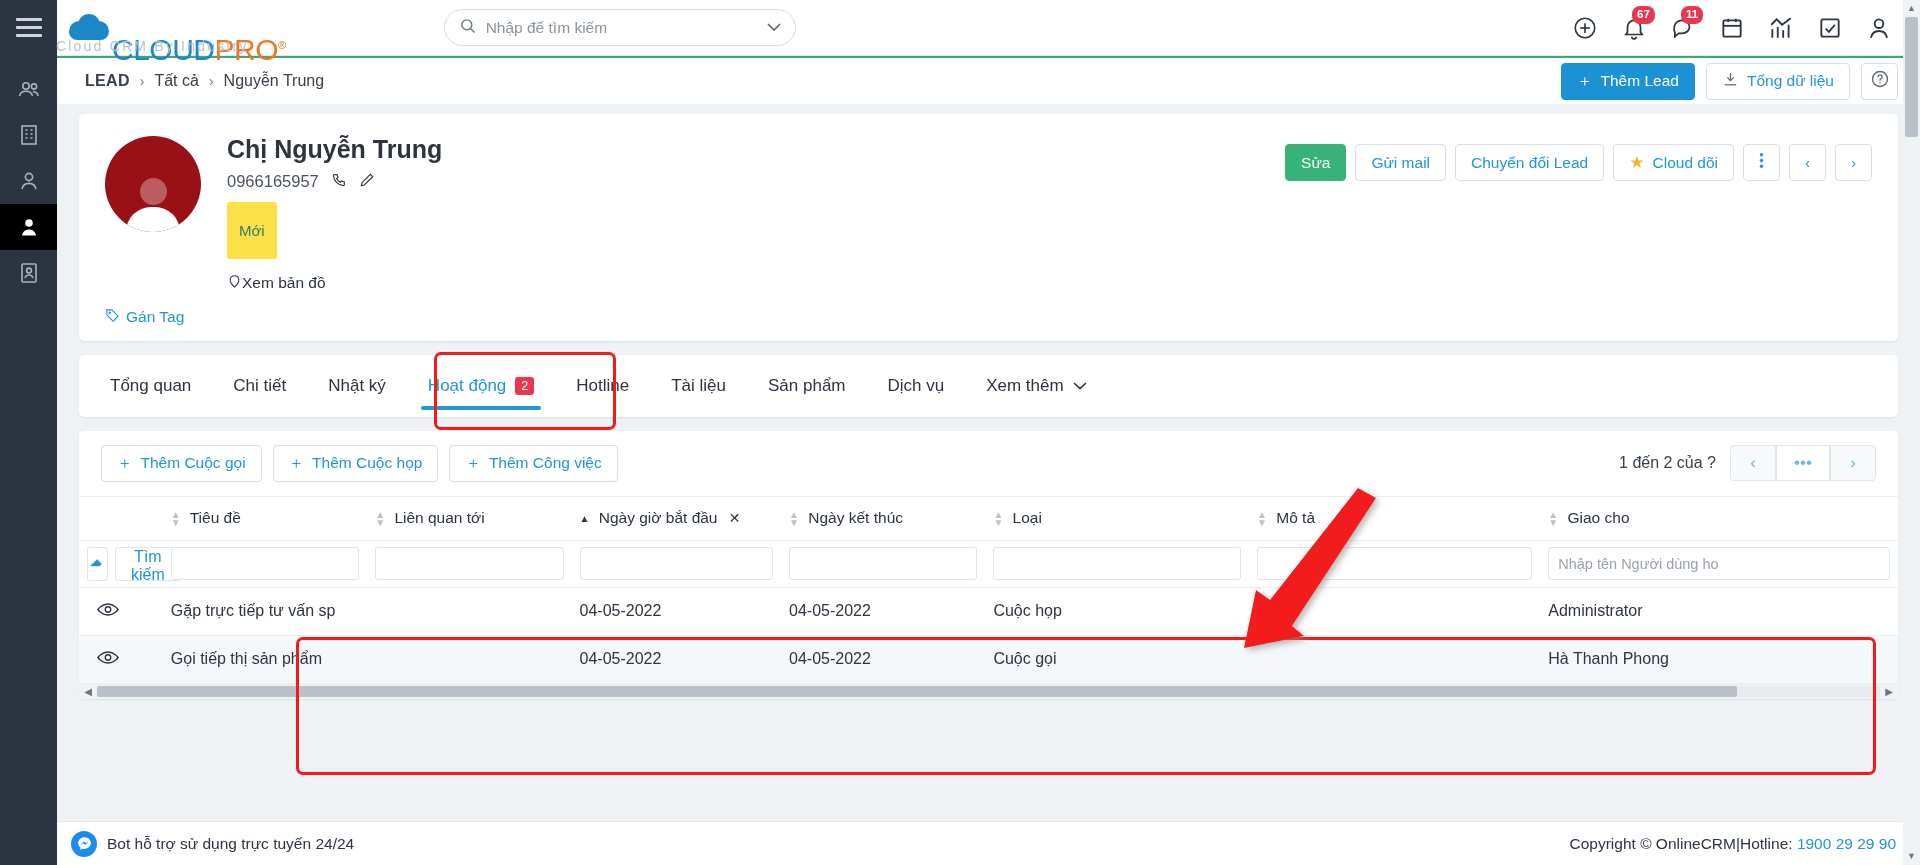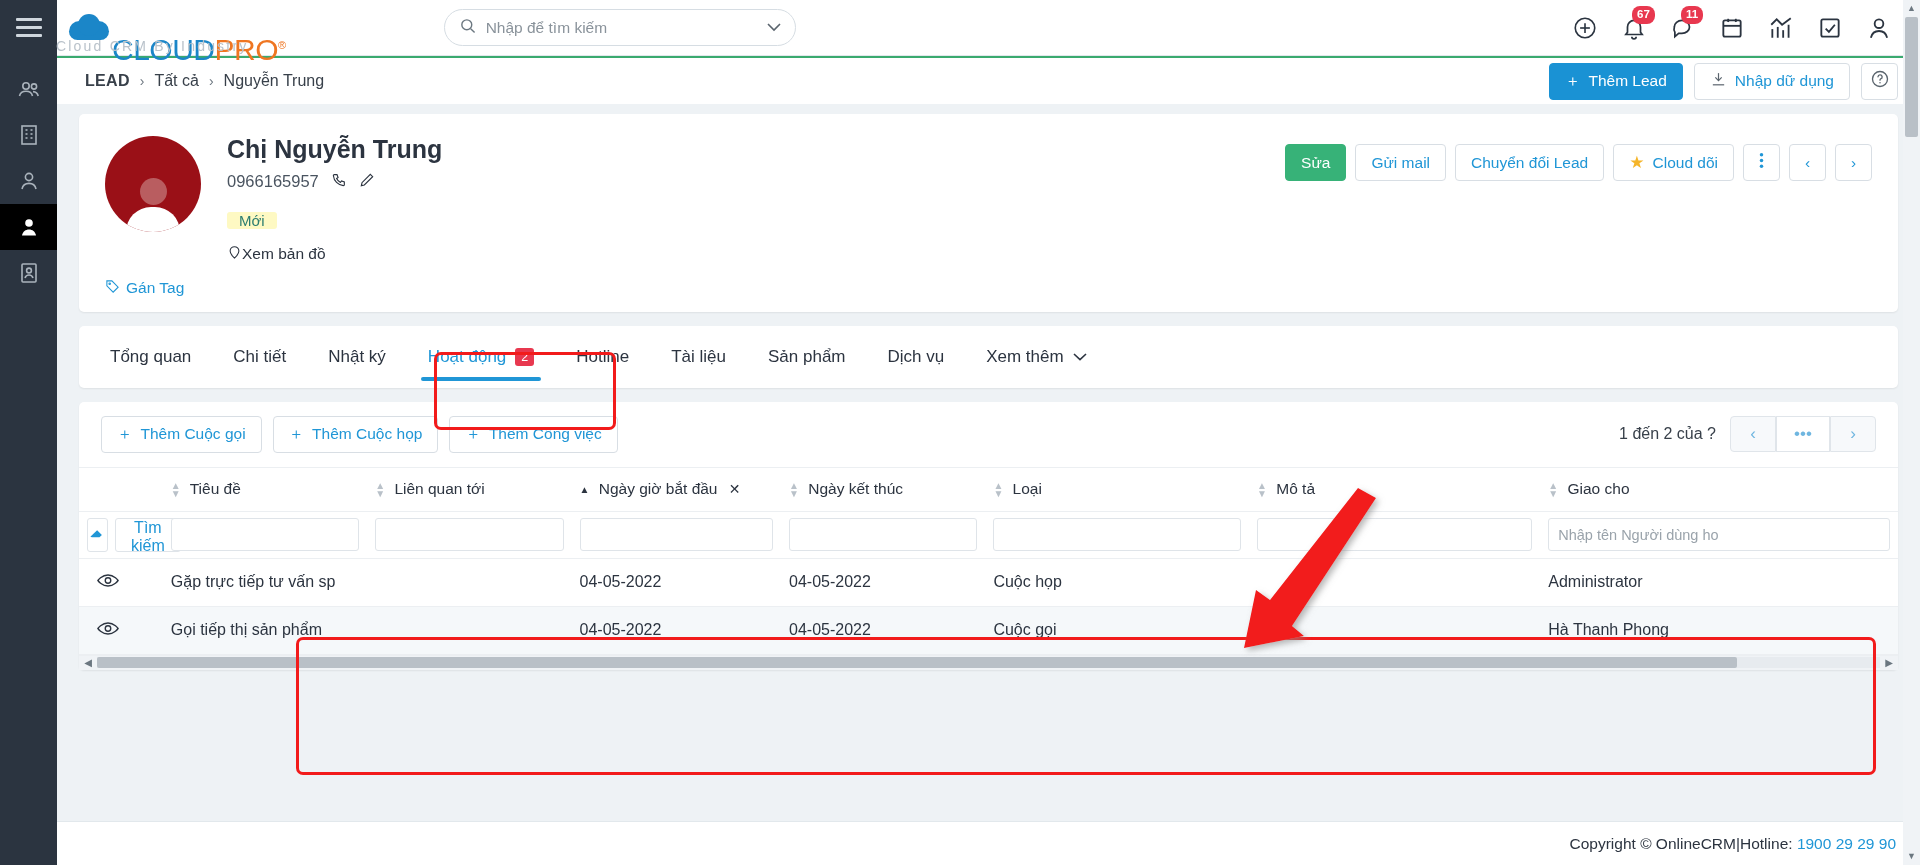--- a/index.html
+++ b/index.html
@@ -106,22 +106,22 @@
     flex: 0 0 96px; margin-right: 26px;
   }
   .av-inner { position: relative; width: 96px; height: 96px; display: flex; flex-direction: column;
     align-items: center; justify-content: flex-end; }
   .av-head { width: 27px; height: 27px; background: #b95d60; border-radius: 50%; margin-bottom: 2px; }
   .av-body { width: 54px; height: 25px; background: #fff; border-radius: 27px 27px 0 0; }
   .pname { font-size: 25px; font-weight: bold; color: #2c3440; line-height: 1.1; }
   .pphone { font-size: 16.5px; color: #4a5460; margin-top: 8px; display: flex; align-items: center; gap: 12px; }
   .pphone .ic { color: #2c3440; }
   .pbadge {
-    display: inline-block; margin-top: 20px; background: #fef9c3; color: #2c7d70;
-    font-size: 15px; padding: 0 12px; border-radius: 3px;
+    display: inline-block; margin-top: 10px; background: #fde047; color: #2c7d70;
+    font-size: 15px; padding: 20px 12px; border-radius: 3px;
   }
   .pmap { margin-top: 14px; font-size: 15.5px; color: #2c3440; display: flex; align-items: center; gap: 0; }
   .profile-actions { margin-left: auto; display: flex; align-items: flex-start; gap: 9px; padding-top: 8px; }
   .btn.green { background: #37b278; border-color: #37b278; color: #fff; }
   .btn.star { color: #2096d6; }
   .star-ic { color: #f5b52a; font-size: 17px; }
   .tagrow { padding: 0 26px 14px 26px; }
   .tag-link { color: #2096d6; font-size: 15.5px; display: inline-flex; align-items: center; gap: 6px; cursor: pointer; }
 
   
@@ -362,21 +362,21 @@
           <span>Thêm Lead</span>
         </button>
         <button class="btn">
           <span>
             <svg width="17" height="17" viewBox="0 0 24 24" fill="none" stroke="#5a646d" stroke-width="1.7">
               <line x1="12" y1="3" x2="12" y2="13"></line>
                 <polyline points="7.5,9 12,13.5 16.5,9"></polyline>
               <line x1="4" y1="19.5" x2="20" y2="19.5"></line>
             </svg>
           </span>
-          <span>Nhập dữ dụng</span>
+          <span>Tổng dữ liệu</span>
         </button>
         <button class="btn icon-only">
           <span>
             <svg width="20" height="20" viewBox="0 0 24 24" fill="none" stroke="#5a646d" stroke-width="1.6">
               <circle cx="12" cy="12" r="9"></circle>
               <path d="M9.6 9.3a2.5 2.5 0 1 1 3.2 2.6c-.6.3-.8.8-.8 1.5" stroke-linecap="round"></path>
               <circle cx="12" cy="16.6" r="0.9" fill="#5a646d" stroke="none"></circle>
             </svg>
           </span>
         </button>
@@ -637,20 +637,28 @@
       <div class="hscroll">
         <div class="hs-arrow">◀</div>
         <div class="hs-track">
           <div class="hs-thumb"></div>
         </div>
         <div class="hs-arrow">▶</div>
       </div>
     </div>
 
     <div class="footer">
+      <div class="foot-left">
+        <span class="msger">
+          <svg width="17" height="17" viewBox="0 0 24 24" fill="#fff">
+            <path d="M12 3C6.9 3 3 6.8 3 11.4c0 2.6 1.3 4.9 3.3 6.4V21l3-1.7c.8.2 1.7.3 2.7.3 5.1 0 9-3.8 9-8.2S17.1 3 12 3zm.9 11l-2.3-2.4L6.3 14l4.8-5 2.3 2.4L17.7 9l-4.8 5z"></path>
+          </svg>
+        </span>
+        <span class="foot-text">Bot hỗ trợ sử dụng trực tuyến 24/24</span>
+      </div>
       <div class="foot-right">
         <span>Copyright © OnlineCRM</span><span>|</span><span>Hotline:</span>
         <a href="#">1900 29 29 90</a>
       </div>
     </div>
   </div>
 
   <div class="vscroll">
     <div class="vs-arrow">▲</div>
     <div class="vs-track">

